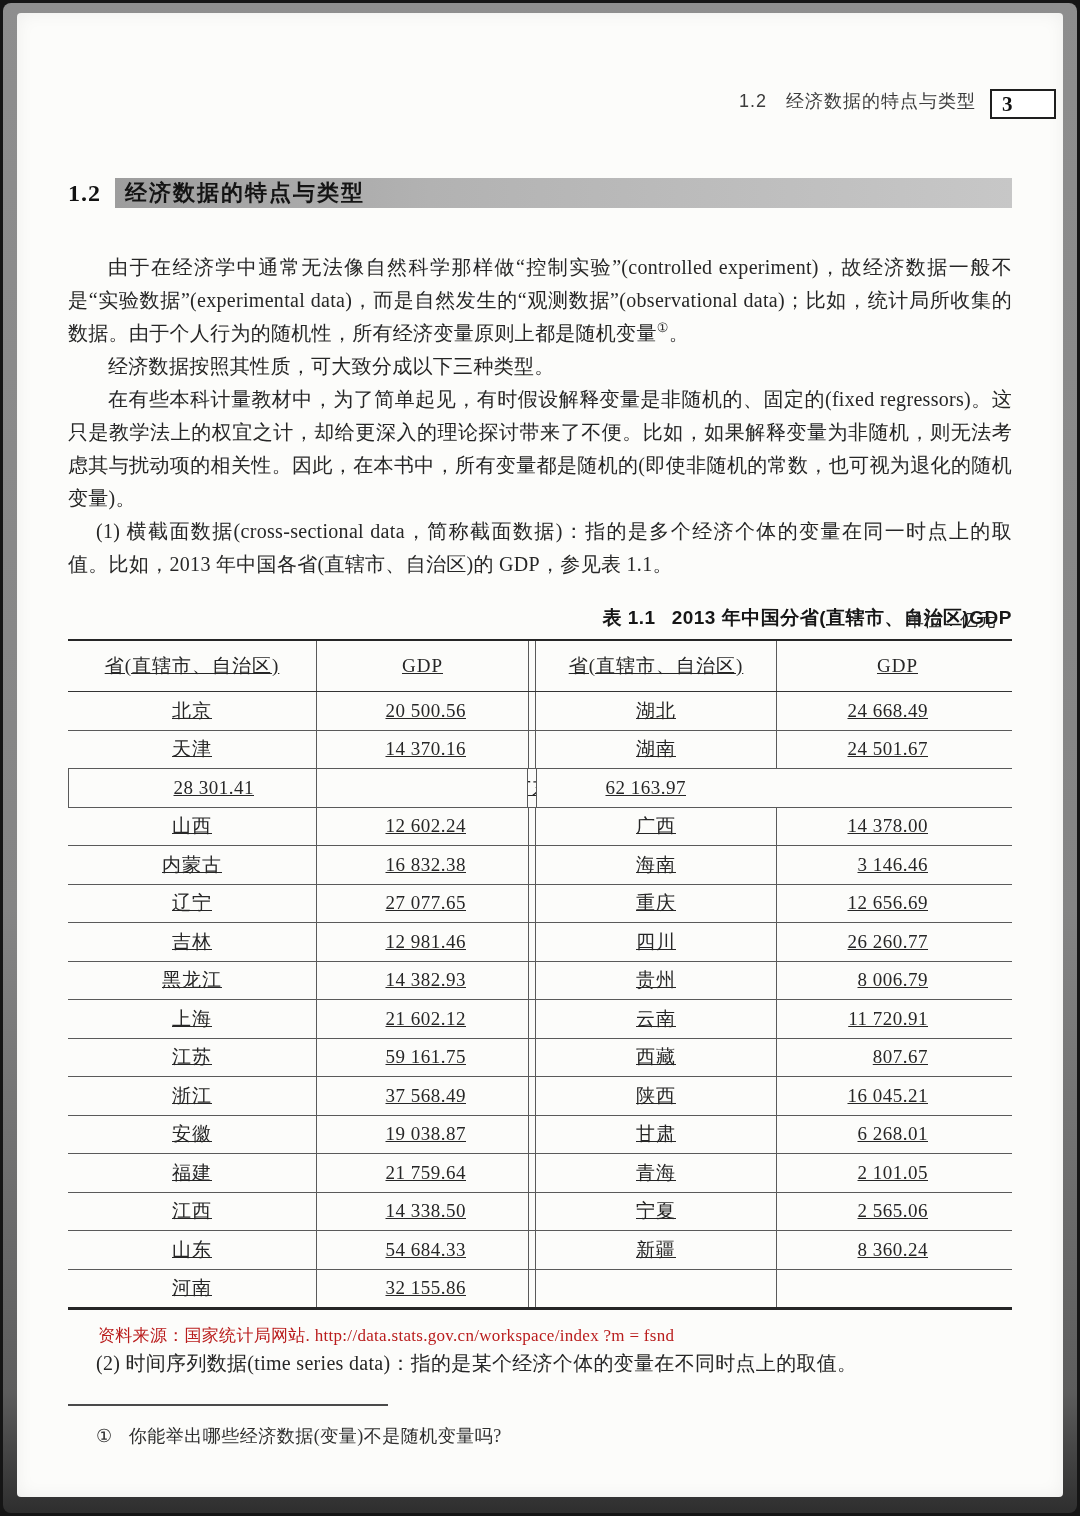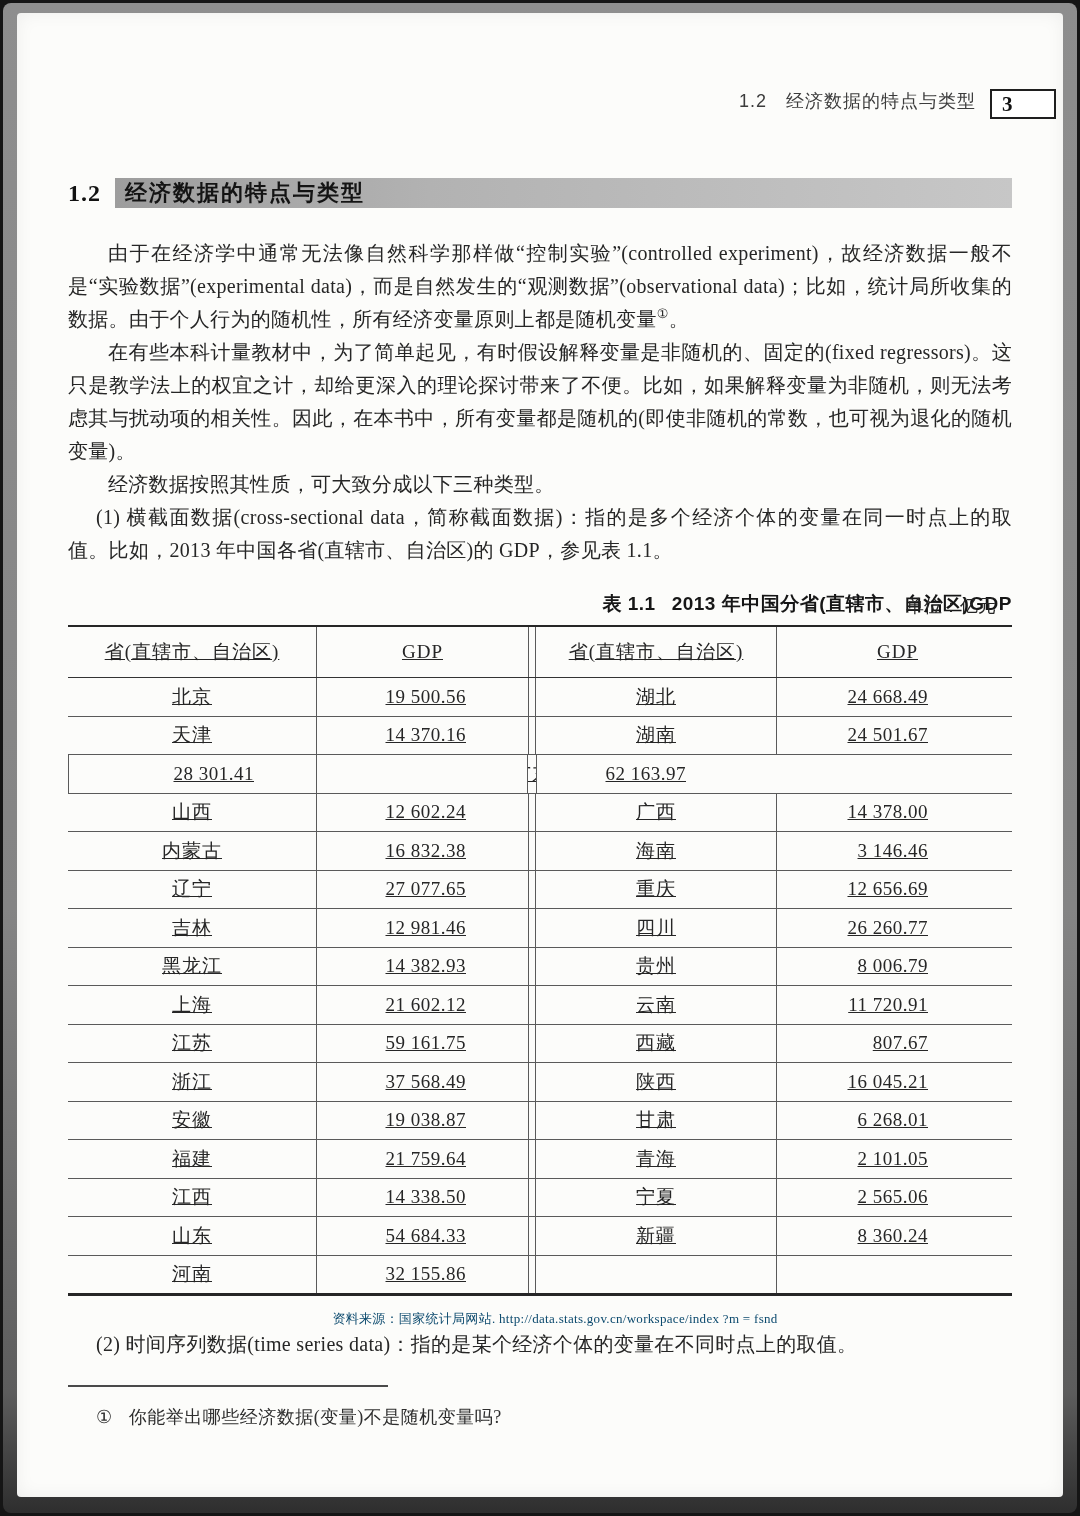--- a/index.html
+++ b/index.html
@@ -44,21 +44,21 @@
   .sec-bar{
     flex:1;display:flex;align-items:center;
     background:linear-gradient(90deg,#9d9d9d 0%,#b2b2b2 35%,#c7c7c7 100%);
     padding-left:10px;
   }
   .sec-bar span{
     font-family:Liberation Mono, monospace;
     font-weight:bold;font-size:22px;color:#141414;letter-spacing:2px;
   }
   
-  .bodyblock{margin-top:28px;}
+  .bodyblock{margin-top:42px;}
   p.bt{
     margin:0;font-size:20px;line-height:33px;text-align:justify;
     color:#262626;letter-spacing:0.3px;
   }
   p.indent2{text-indent:2em;}
   p.indent1{text-indent:1.4em;}
   .fn-sup{font-size:13px;vertical-align:super;line-height:0;}
   
   .cap-row{position:relative;margin-top:24px;height:28px;text-align:right;}
   .cap-main{
@@ -88,21 +88,21 @@
     overflow:hidden;white-space:nowrap;
   }
   .cell.num{letter-spacing:0.5px;}
   .sep-l{border-left:1px solid #5a5a5a;}
   .spacer{border-left:1px solid #5a5a5a;border-right:1px solid #5a5a5a;}
   .gdp-l{justify-content:flex-end;padding-right:62px;}
   .gdp-r{justify-content:flex-end;padding-right:90px;}
   .thead .cell{letter-spacing:1px;font-size:19px;}
   .thead .gdp-l,.thead .gdp-r{justify-content:center;padding-right:0;}
   
-  .source{margin:14px 0 0 30px;font-size:13px;color:#0c4a6e;letter-spacing:0.3px;text-align:center;}
+  .source{margin:14px 0 0 30px;font-size:17px;color:#b91c1c;letter-spacing:0.3px;}
   .p5{margin-top:12px;}
   .fn-rule{margin-top:24px;width:320px;border-top:2px solid #4a4a4a;}
   .footnote{
     margin:18px 0 0 28px;font-size:18px;color:#2e2e2e;letter-spacing:0.5px;
   }
   .fn-mark{margin-right:16px;}
 </style>
 </head>
 <body>
 
@@ -118,42 +118,42 @@
 
     <div class="section-head">
       <span class="sec-num">1.2</span>
       <div class="sec-bar">
         <span>经济数据的特点与类型</span>
       </div>
     </div>
 
     <div class="bodyblock">
       <p class="bt indent2"><span>由于在经济学中通常无法像自然科学那样做“控制实验”(controlled experiment)，故经济数据一般不是“实验数据”(experimental data)，而是自然发生的“观测数据”(observational data)；比如，统计局所收集的数据。由于个人行为的随机性，所有经济变量原则上都是随机变量</span><span class="fn-sup">①</span><span>。</span></p>
+      <p class="bt indent2">经济数据按照其性质，可大致分成以下三种类型。</p>
       <p class="bt indent2">在有些本科计量教材中，为了简单起见，有时假设解释变量是非随机的、固定的(fixed regressors)。这只是教学法上的权宜之计，却给更深入的理论探讨带来了不便。比如，如果解释变量为非随机，则无法考虑其与扰动项的相关性。因此，在本书中，所有变量都是随机的(即使非随机的常数，也可视为退化的随机变量)。</p>
-      <p class="bt indent2">经济数据按照其性质，可大致分成以下三种类型。</p>
       <p class="bt indent1">(1) 横截面数据(cross-sectional data，简称截面数据)：指的是多个经济个体的变量在同一时点上的取值。比如，2013 年中国各省(直辖市、自治区)的 GDP，参见表 1.1。</p>
     </div>
 
     <div class="cap-row">
       <span class="cap-main"><span class="cap-label">表 1.1</span><span>2013 年中国分省(直辖市、自治区)GDP</span></span>
       <span class="tbl-unit">单位：亿元</span>
     </div>
 
     <div class="gdp-table">
       <div class="trow thead">
         <div class="cell">省(直辖市、自治区)</div>
         <div class="cell sep-l gdp-l">GDP</div>
         <div class="cell spacer"></div>
         <div class="cell">省(直辖市、自治区)</div>
         <div class="cell sep-l gdp-r">GDP</div>
       </div>
       <div>
   <div class="trow">
     <div class="cell">北京</div>
-    <div class="cell num sep-l gdp-l">19 500.56</div>
+    <div class="cell num sep-l gdp-l">20 500.56</div>
     <div class="cell spacer"></div>
     <div class="cell">湖北</div>
     <div class="cell num sep-l gdp-r">24 668.49</div>
   </div>
 
   <div class="trow">
     <div class="cell">天津</div>
     <div class="cell num sep-l gdp-l">14 370.16</div>
     <div class="cell spacer"></div>
     <div class="cell">湖南</div>

